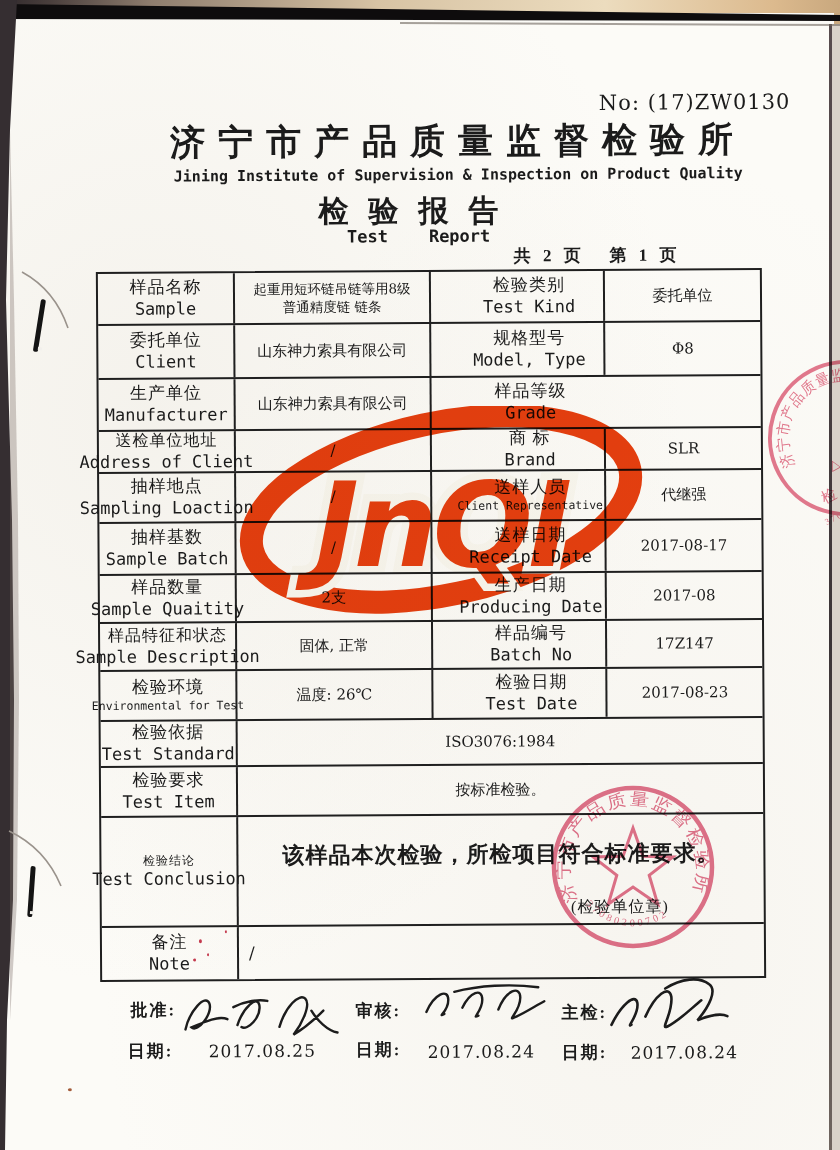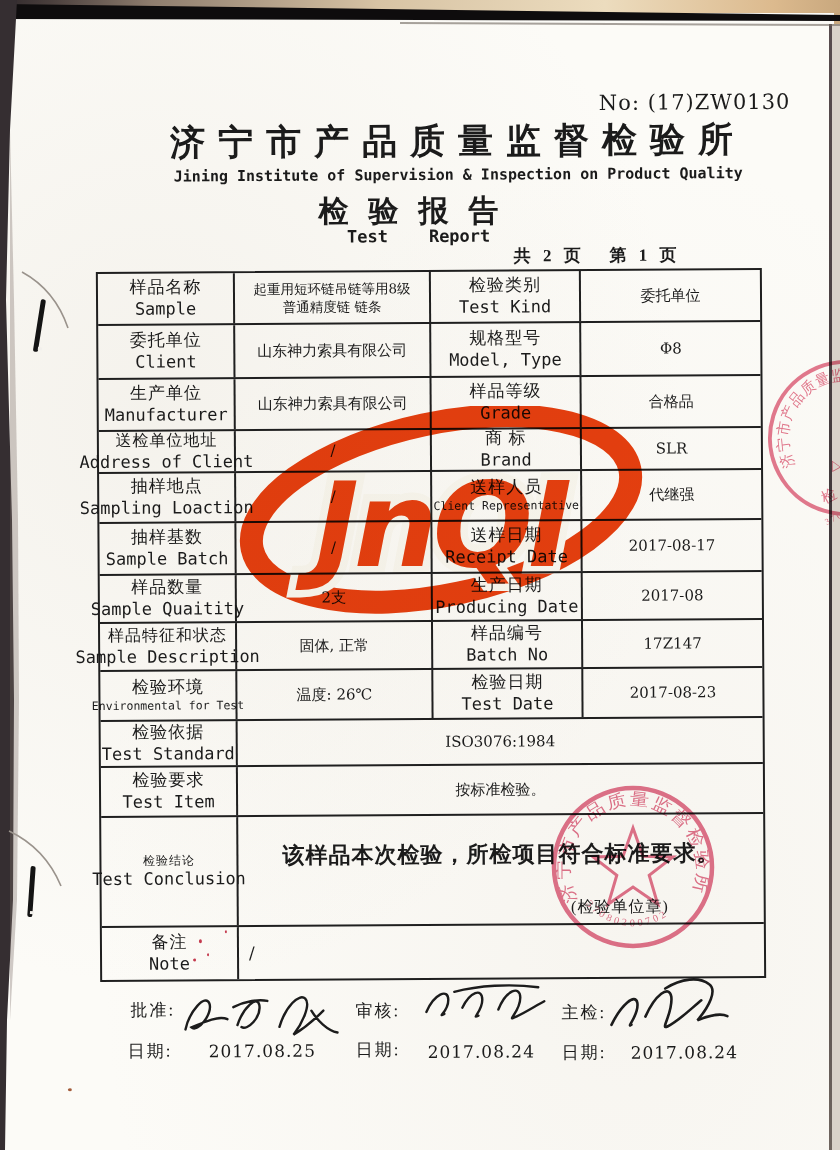--- a/index.html
+++ b/index.html
@@ -33,35 +33,35 @@
   .title-en{left:80px;right:0;top:166px;text-align:center;font-size:15px;font-weight:bold;font-family:"DejaVu Sans Mono",monospace;}
   .rtitle-cn{left:0;right:0;top:191px;text-align:center;font-size:30px;font-weight:bold;letter-spacing:20px;}
   .rtitle-en{left:0;right:0;top:226px;text-align:center;font-size:17px;font-weight:bold;font-family:"DejaVu Sans Mono",monospace;white-space:pre;}
   .page-info{left:515px;top:245px;font-size:17px;font-weight:bold;letter-spacing:4px;white-space:pre;}
   
   .tbl{position:absolute;left:97px;top:270px;width:666px;border:2.5px solid #1f1f1f;box-sizing:border-box;}
   .tr{display:flex;border-bottom:2px solid #1f1f1f;box-sizing:border-box;}
   .tr:last-child{border-bottom:none;}
   .c{border-right:2px solid #1f1f1f;box-sizing:border-box;display:flex;flex-direction:column;justify-content:center;align-items:center;text-align:center;}
   .c:last-child{border-right:none;}
-  .w1{width:137px;} .w2{width:196px;} .w3{width:150px;} .w4{flex:1;}
+  .w1{width:137px;} .w2{width:196px;} .w3{width:150px;margin-left:24px;} .w4{flex:1;}
   .wv{flex:1;}
   .cn{font-size:17px;letter-spacing:1px;line-height:1.2;}
   .en{font-size:17px;font-family:"DejaVu Sans Mono",monospace;line-height:1.3;white-space:nowrap;}
   .en-sm{font-size:11.5px;}
   .val{font-size:15px;font-family:"DejaVu Serif",serif;line-height:1.35;white-space:pre-line;}
   .val-sm{font-size:13.5px;}
   .h52{height:52px;} .h54{height:54px;} .h42{height:42px;} .h50{height:50px;}
   .h48{height:48px;} .h46{height:46px;} .h110{height:110px;} .h50b{height:50px;}
   .left-val{align-items:flex-start;padding-left:10px;}
   .concl-cell{position:relative;justify-content:flex-start;}
   .concl-text{margin-top:24px;font-size:22px;font-weight:bold;letter-spacing:1px;text-align:center;width:100%;}
   .seal-note{position:absolute;right:95px;top:82px;font-size:16px;letter-spacing:1px;}
   
-  .f-lbl{font-size:17px;font-weight:normal;letter-spacing:2px;}
+  .f-lbl{font-size:17px;font-weight:bold;letter-spacing:2px;}
   .f-date{font-size:17px;font-family:"DejaVu Serif",serif;letter-spacing:1px;}
   .sig{position:absolute;}
   
   .logo{position:absolute;left:232px;top:406px;mix-blend-mode:multiply;}
   .stamp{position:absolute;mix-blend-mode:multiply;opacity:.85;}
   .dot{position:absolute;border-radius:50%;}
 </style>
 </head>
 <body>
 
@@ -142,23 +142,20 @@
         <div class="cn">生产单位</div>
         <div class="en">Manufacturer</div>
       </div>
       <div class="c w2">
           <div class="val">山东神力索具有限公司</div>
         </div>
       <div class="c w3">
         <div class="cn">样品等级</div>
         <div class="en">Grade</div>
       </div>
-      <div class="c w4">
-          <div class="val">合格品</div>
-        </div>
     </div>
 
     <div class="tr h42">
       <div class="c w1">
         <div class="cn" style="font-size:16px;">送检单位地址</div>
         <div class="en">Address of Client</div>
       </div>
       <div class="c w2">
           <div class="val">/</div>
         </div>

